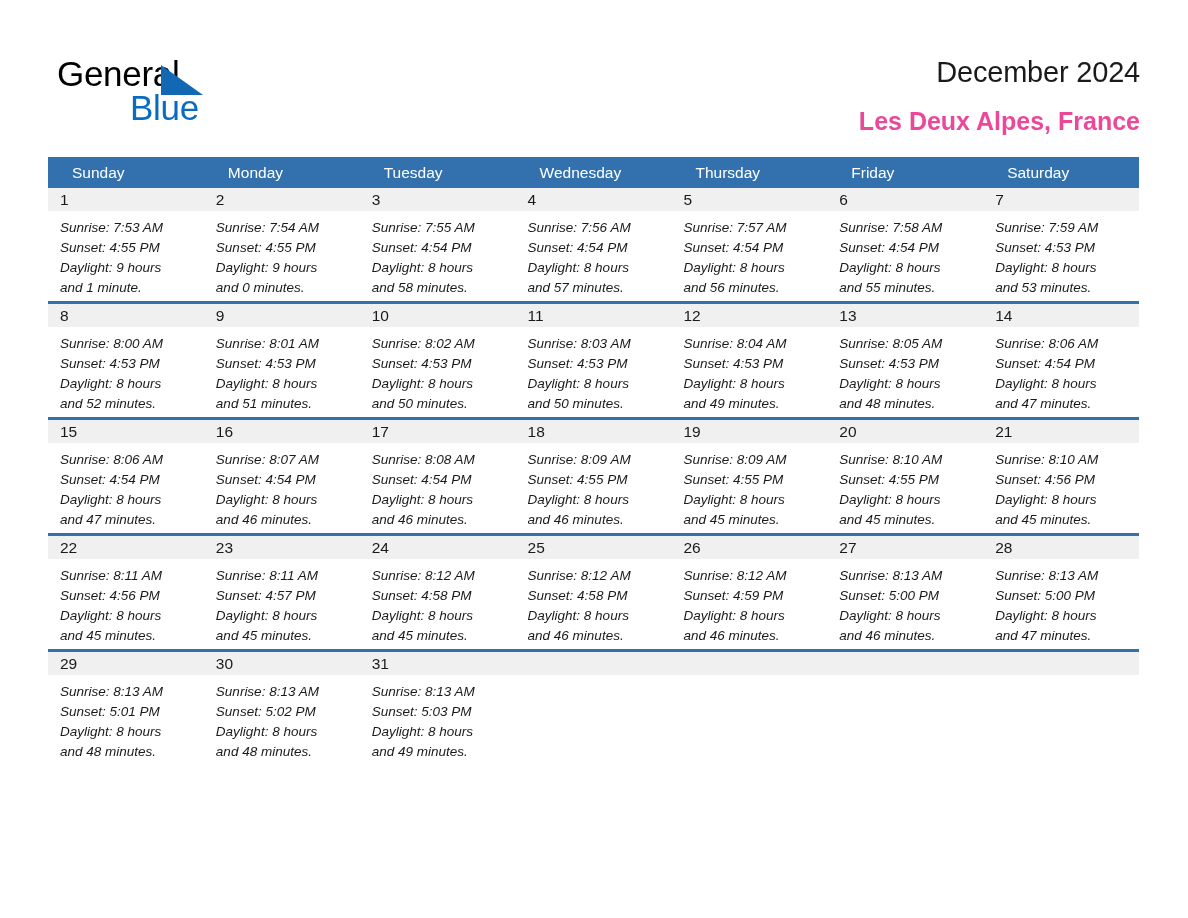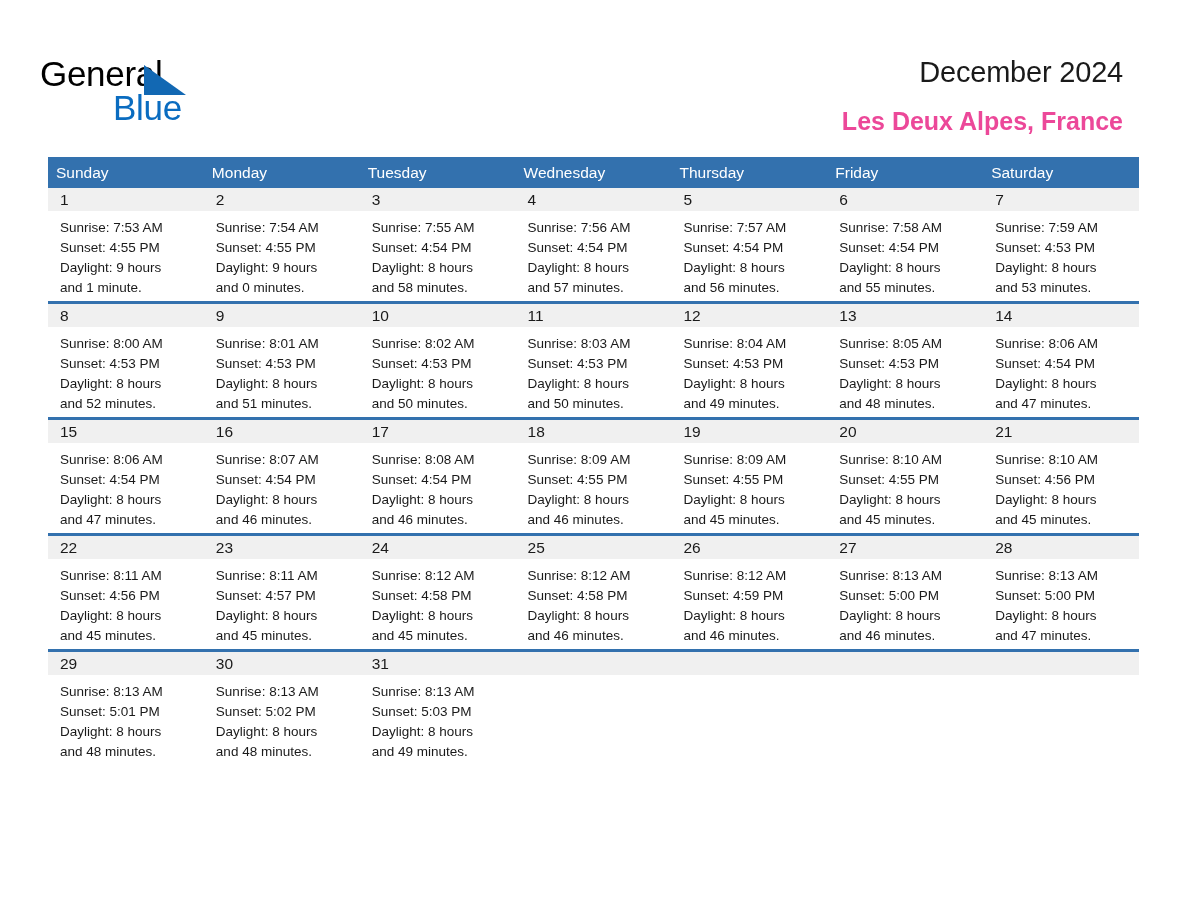--- a/index.html
+++ b/index.html
@@ -17,21 +17,21 @@
   .page {
     position: relative;
     width: 1188px;
     height: 918px;
     box-sizing: border-box;
   }
 
   
   .masthead {
     position: absolute;
-    left: 31px;
+    left: 48px;
     top: 46px;
     width: 1092px;
     height: 100px;
   }
   .logo {
     position: absolute;
     left: 9px;
     top: 8px;
     width: 260px;
     height: 78px;
@@ -103,21 +103,21 @@
     width: 100%;
     background: #3371ae;
     height: 31px;
   }
   .weekday {
     flex: 1 1 0;
     min-width: 0;
     color: #ffffff;
     font-size: 15.5px;
     line-height: 31px;
-    padding-left: 8px;
+    padding-left: 24px;
     box-sizing: border-box;
     white-space: nowrap;
     overflow: hidden;
   }
 
   .week-row {
     width: 100%;
     border-top: 3px solid #3371ae;
     box-sizing: border-box;
   }
@@ -139,20 +139,21 @@
     padding-left: 12px;
     box-sizing: border-box;
     white-space: nowrap;
     overflow: hidden;
   }
   .detail-band {
     display: flex;
     width: 100%;
     background: #ffffff;
     min-height: 90px;
+    font-style: italic;
   }
   .detail {
     flex: 1 1 0;
     min-width: 0;
     padding: 7px 10px 0 12px;
     box-sizing: border-box;
     font-size: 13.5px;
     line-height: 20px;
     color: #1a1a1a;
   }

